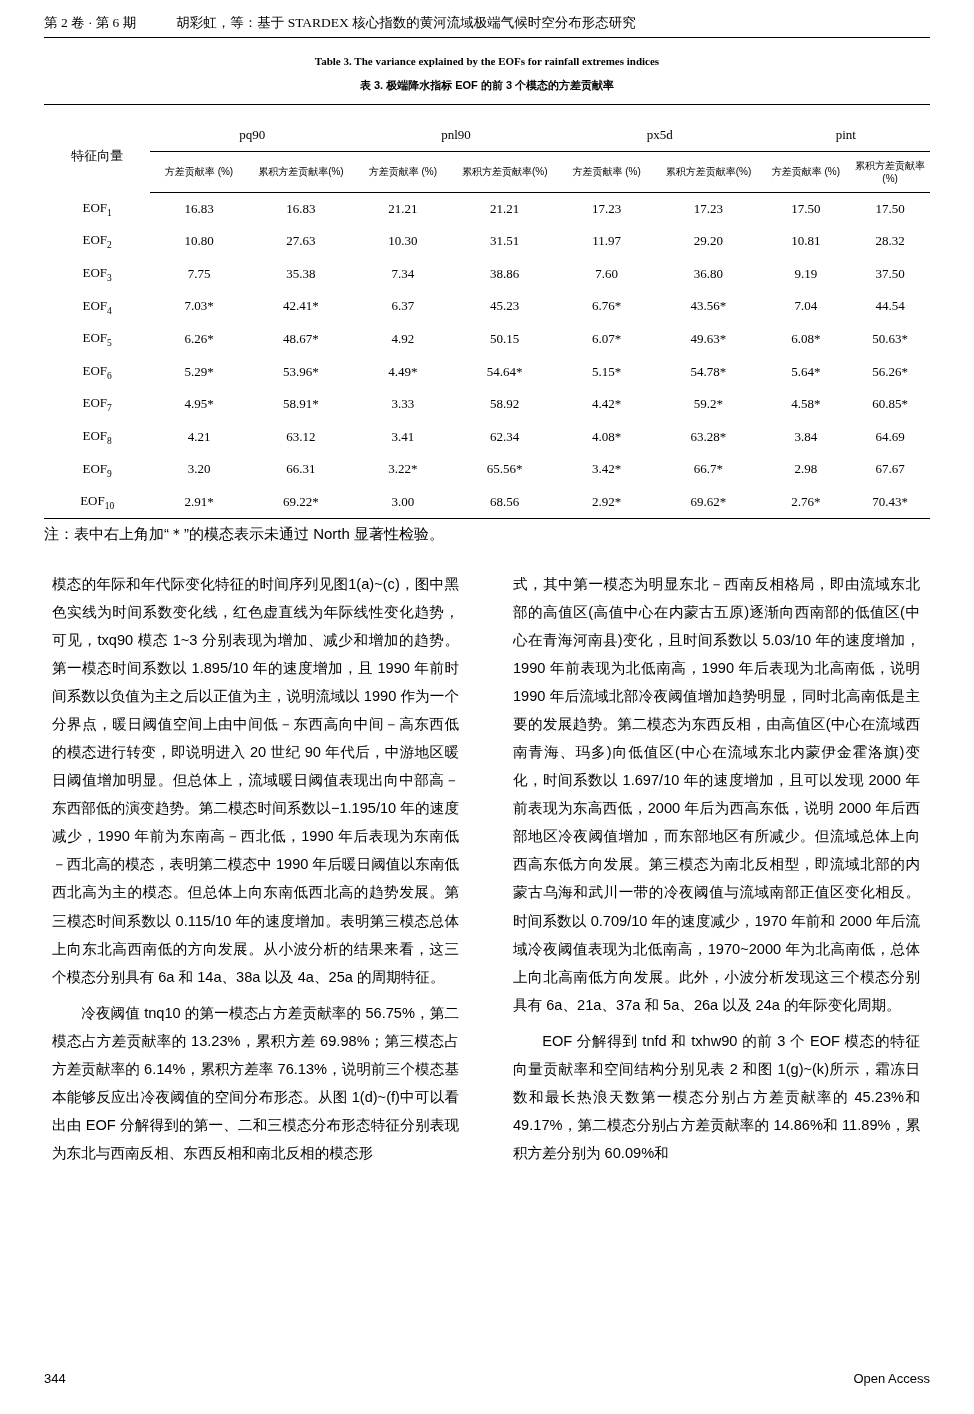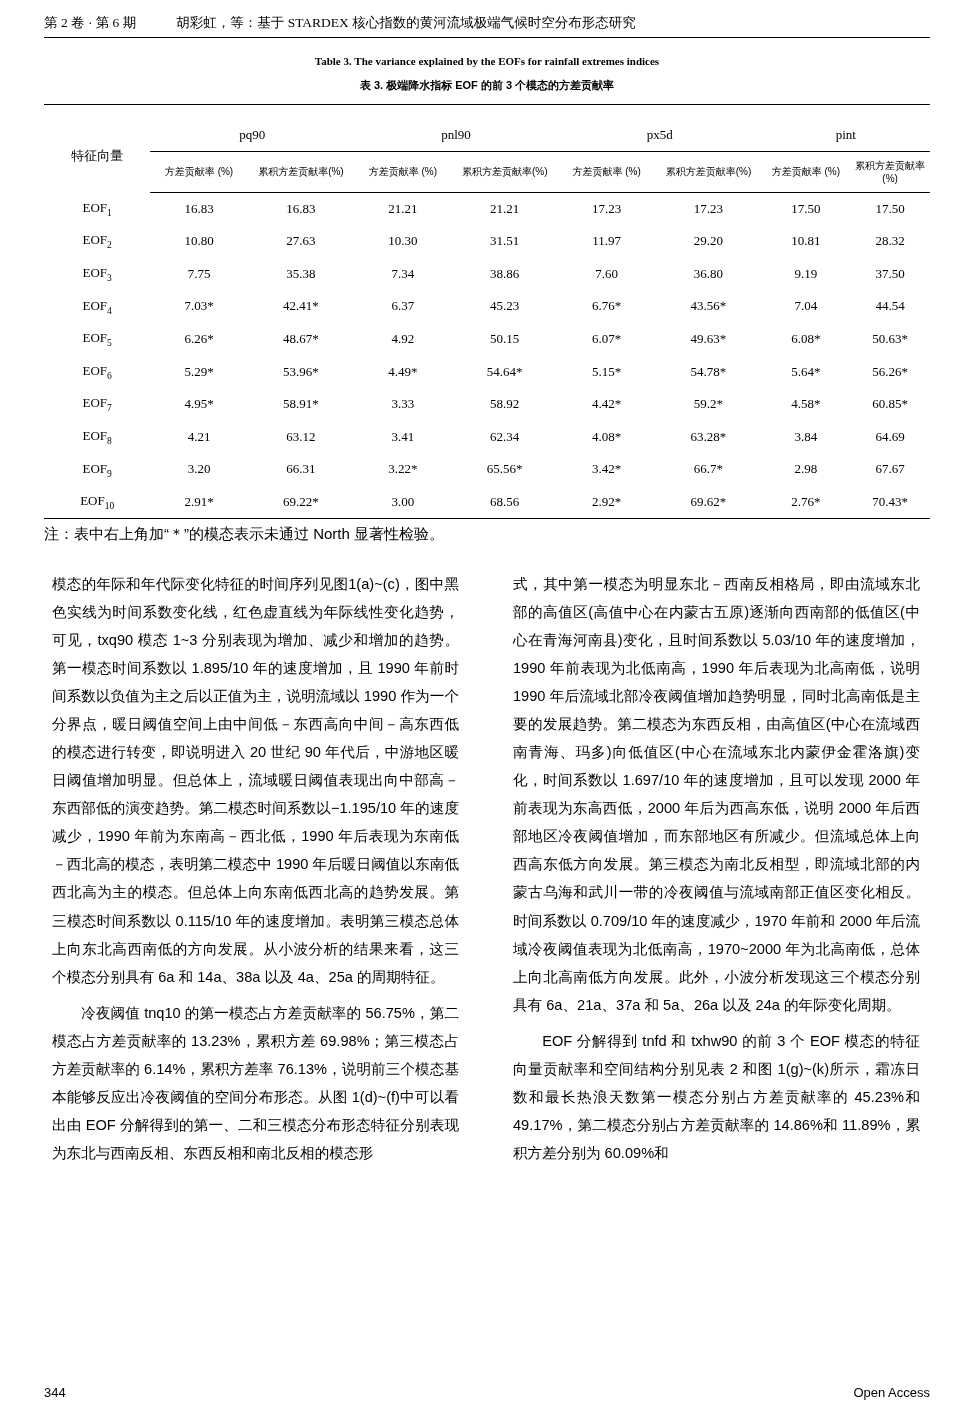--- a/index.html
+++ b/index.html
@@ -111,21 +111,21 @@
     text-align: justify;
     text-justify: inter-ideograph;
   }
   .col p { margin: 8px; }
   .col p.indent { text-indent: 2em; }
   
   .footer {
     position: absolute;
     left: 44px;
     right: 44px;
-    bottom: 14px;
+    bottom: 28px;
     display: flex;
     justify-content: space-between;
     font-family: "Liberation Sans", sans-serif;
     font-size: 13px;
   }
 </style>
 </head>
 <body>
 
 <div class="page">

